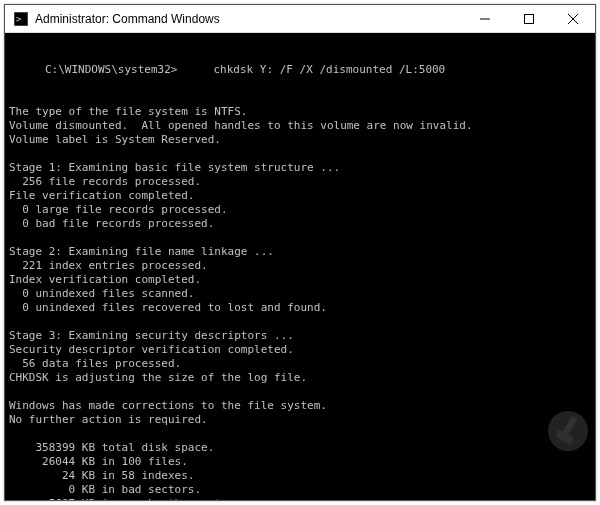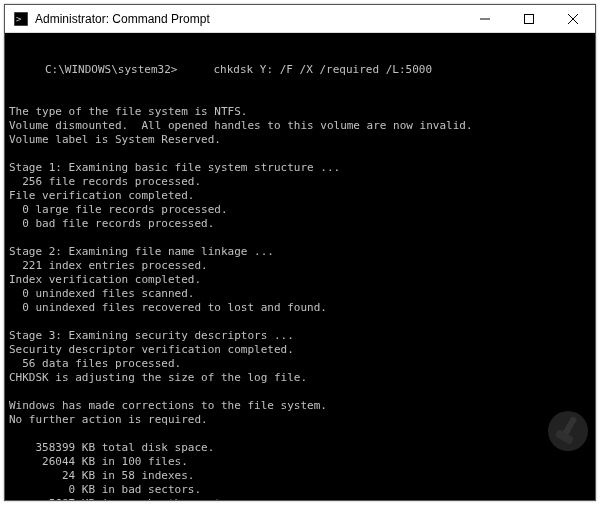--- a/index.html
+++ b/index.html
@@ -83,21 +83,21 @@
 <body>
 
 <div class="window">
   <div class="titlebar">
     <span class="icon">
       <svg width="14" height="14" viewBox="0 0 14 14">
         <rect x="0" y="0" width="14" height="14" fill="#000" stroke="#888" stroke-width="1"></rect>
         <text x="2" y="10" font-size="9" fill="#ccc" font-family="monospace">&gt;</text>
       </svg>
     </span>
-    <span class="title">Administrator: Command Prompt</span>
+    <span class="title">Administrator: Command Windows</span>
     <div class="winbtns">
       <div class="winbtn">
         <svg width="10" height="10" viewBox="0 0 10 10">
             <line x1="0" y1="5" x2="10" y2="5" stroke="#000" stroke-width="1"></line>
           </svg>
       </div>
       <div class="winbtn">
         <svg width="10" height="10" viewBox="0 0 10 10">
             <rect x="0.5" y="0.5" width="9" height="9" fill="none" stroke="#000" stroke-width="1"></rect>
           </svg>
@@ -105,21 +105,21 @@
       <div class="winbtn close">
         <svg width="10" height="10" viewBox="0 0 10 10">
             <line x1="0" y1="0" x2="10" y2="10" stroke="#000" stroke-width="1"></line>
             <line x1="10" y1="0" x2="0" y2="10" stroke="#000" stroke-width="1"></line>
           </svg>
       </div>
     </div>
   </div>
 
   <div class="console">
-    <div class="line"><span class="prompt-inline">C:\WINDOWS\system32&gt;</span><span class="prompt-inline">chkdsk Y: /F /X /required /L:5000</span></div>
+    <div class="line"><span class="prompt-inline">C:\WINDOWS\system32&gt;</span><span class="prompt-inline">chkdsk Y: /F /X /dismounted /L:5000</span></div>
     <div id="output-lines"><div class="line">The type of the file system is NTFS.</div><div class="line">Volume dismounted.  All opened handles to this volume are now invalid.</div><div class="line">Volume label is System Reserved.</div><div class="line">&nbsp;</div><div class="line">Stage 1: Examining basic file system structure ...</div><div class="line">  256 file records processed.</div><div class="line">File verification completed.</div><div class="line">  0 large file records processed.</div><div class="line">  0 bad file records processed.</div><div class="line">&nbsp;</div><div class="line">Stage 2: Examining file name linkage ...</div><div class="line">  221 index entries processed.</div><div class="line">Index verification completed.</div><div class="line">  0 unindexed files scanned.</div><div class="line">  0 unindexed files recovered to lost and found.</div><div class="line">&nbsp;</div><div class="line">Stage 3: Examining security descriptors ...</div><div class="line">Security descriptor verification completed.</div><div class="line">  56 data files processed.</div><div class="line">CHKDSK is adjusting the size of the log file.</div><div class="line">&nbsp;</div><div class="line">Windows has made corrections to the file system.</div><div class="line">No further action is required.</div><div class="line">&nbsp;</div><div class="line">    358399 KB total disk space.</div><div class="line">     26044 KB in 100 files.</div><div class="line">        24 KB in 58 indexes.</div><div class="line">         0 KB in bad sectors.</div><div class="line">      5687 KB in use by the system.</div></div>
     
 
     <span class="watermark">
       <svg width="42" height="42" viewBox="0 0 42 42">
         <circle cx="21" cy="21" r="20" fill="#888"></circle>
         <rect x="17" y="6" width="6" height="22" rx="2" fill="#ccc" transform="rotate(30 21 21)"></rect>
         <rect x="12" y="24" width="18" height="8" rx="3" fill="#bbb" transform="rotate(30 21 21)"></rect>
       </svg>
     </span>

